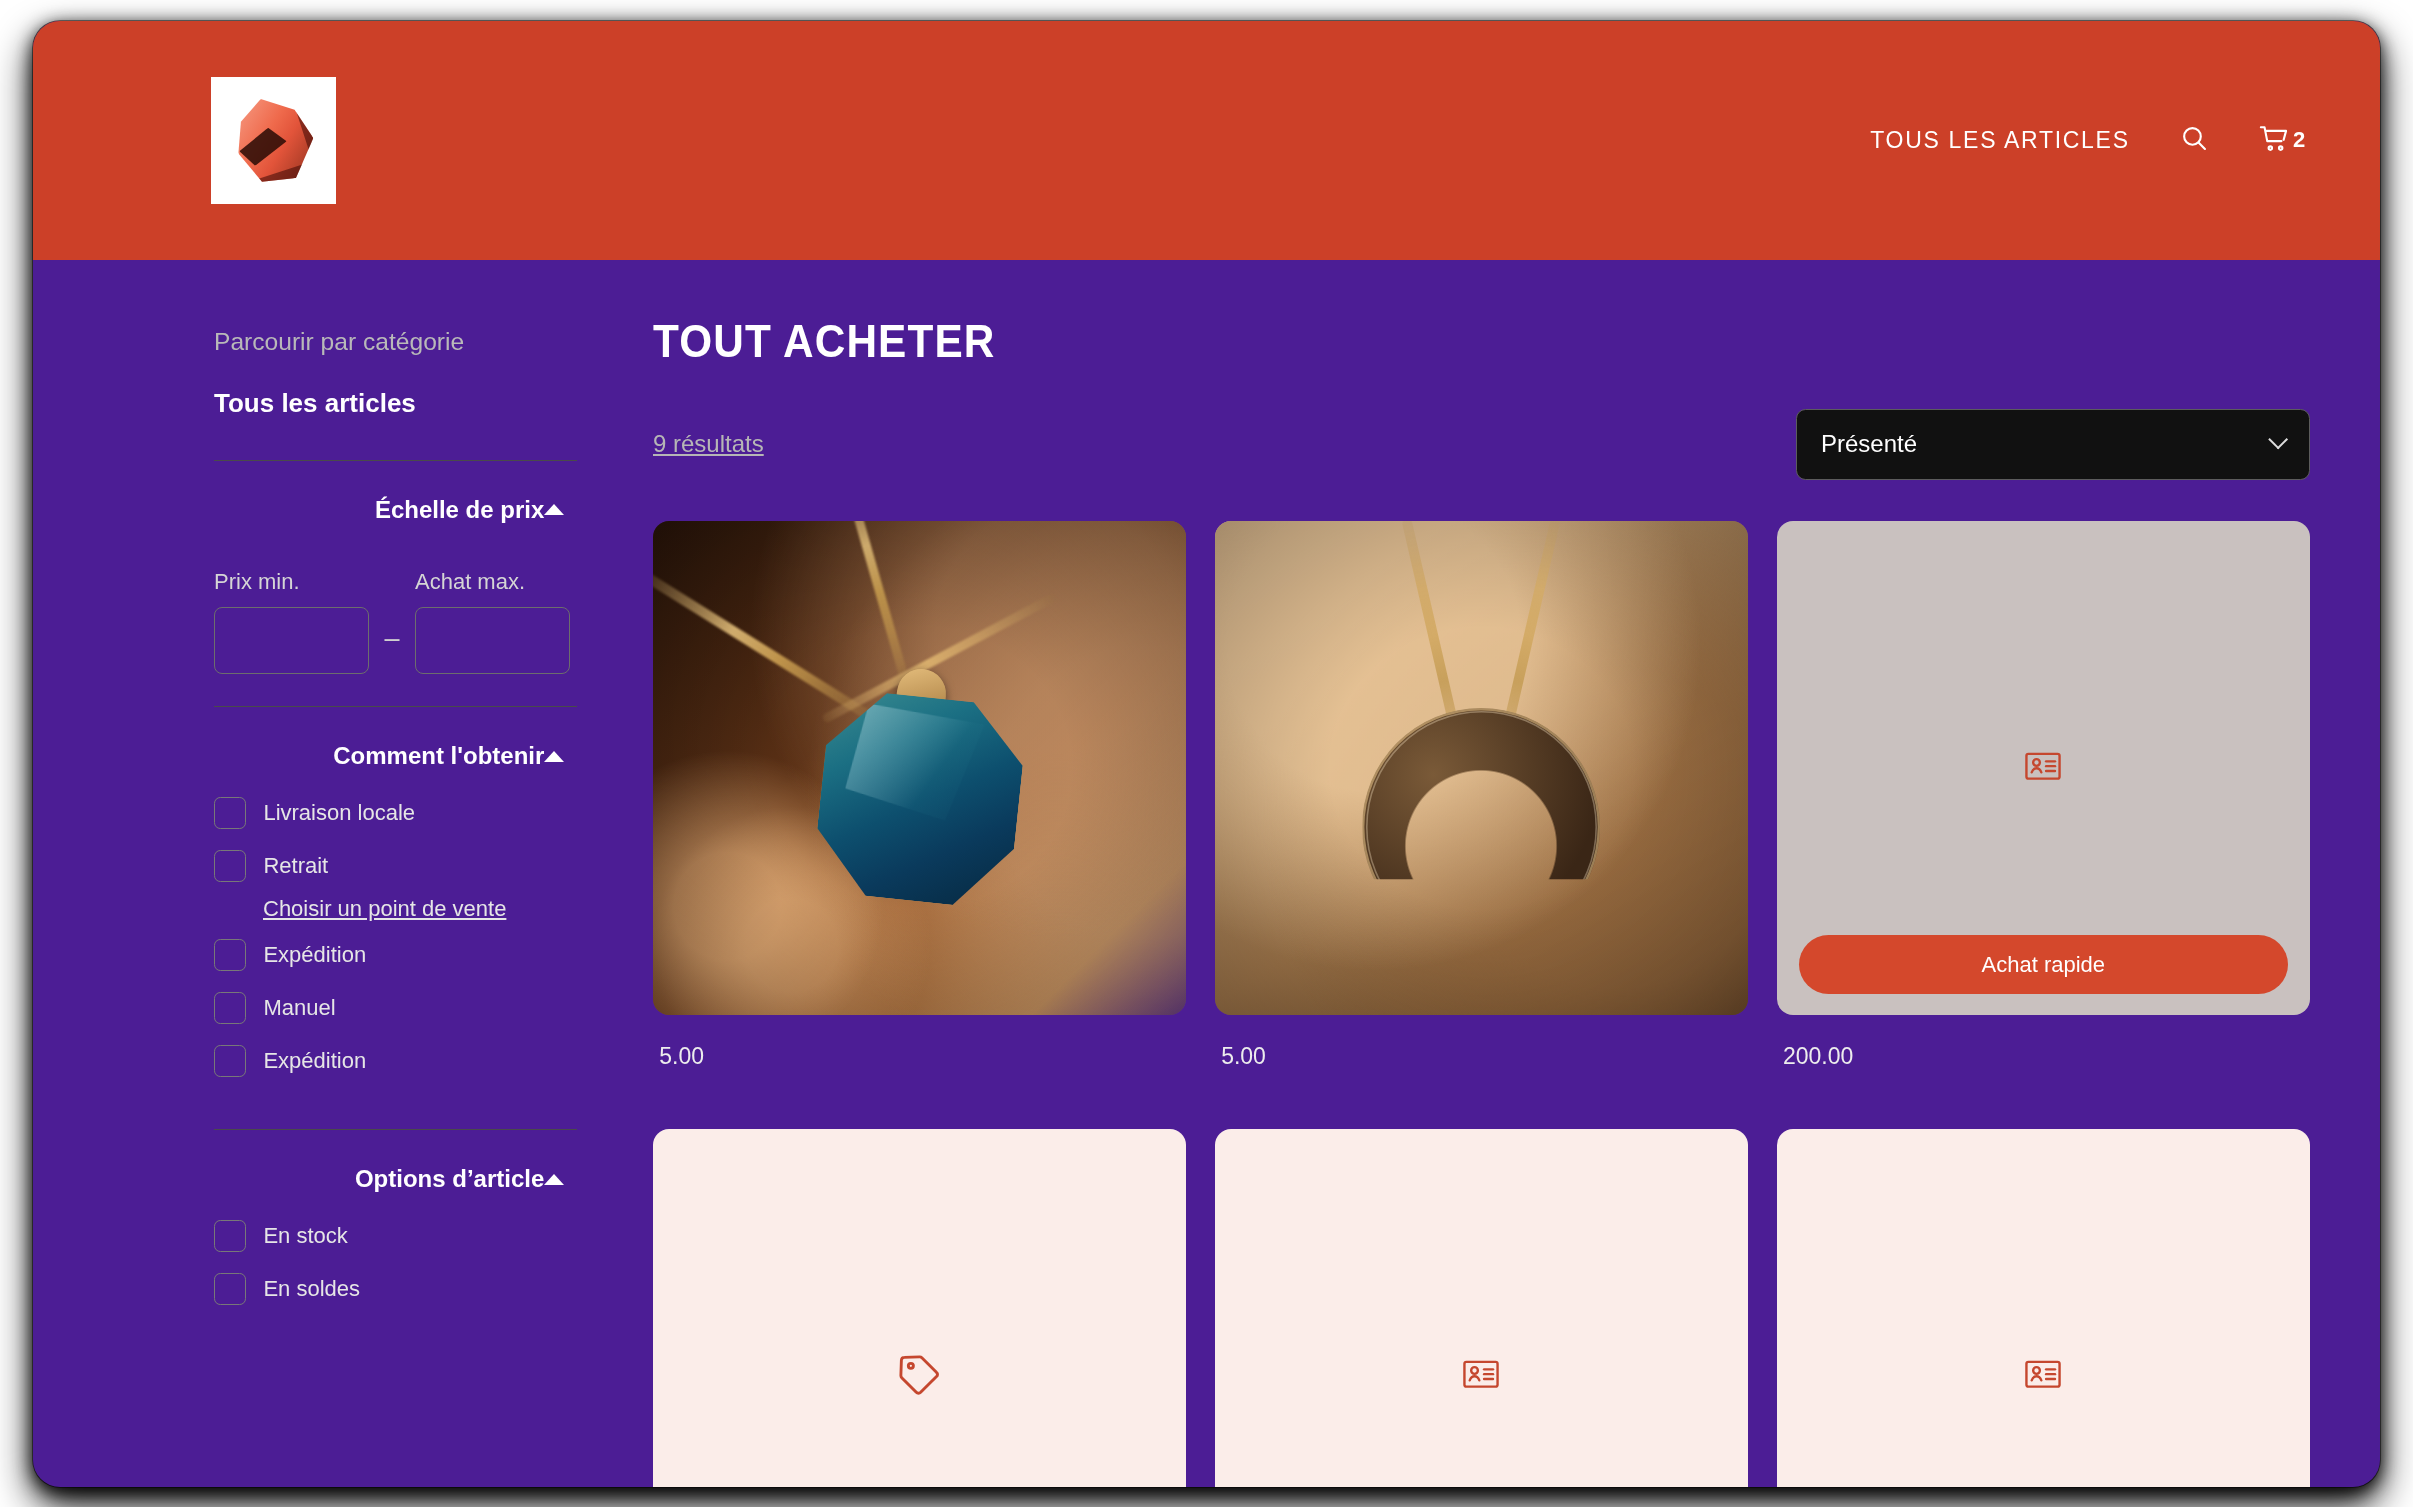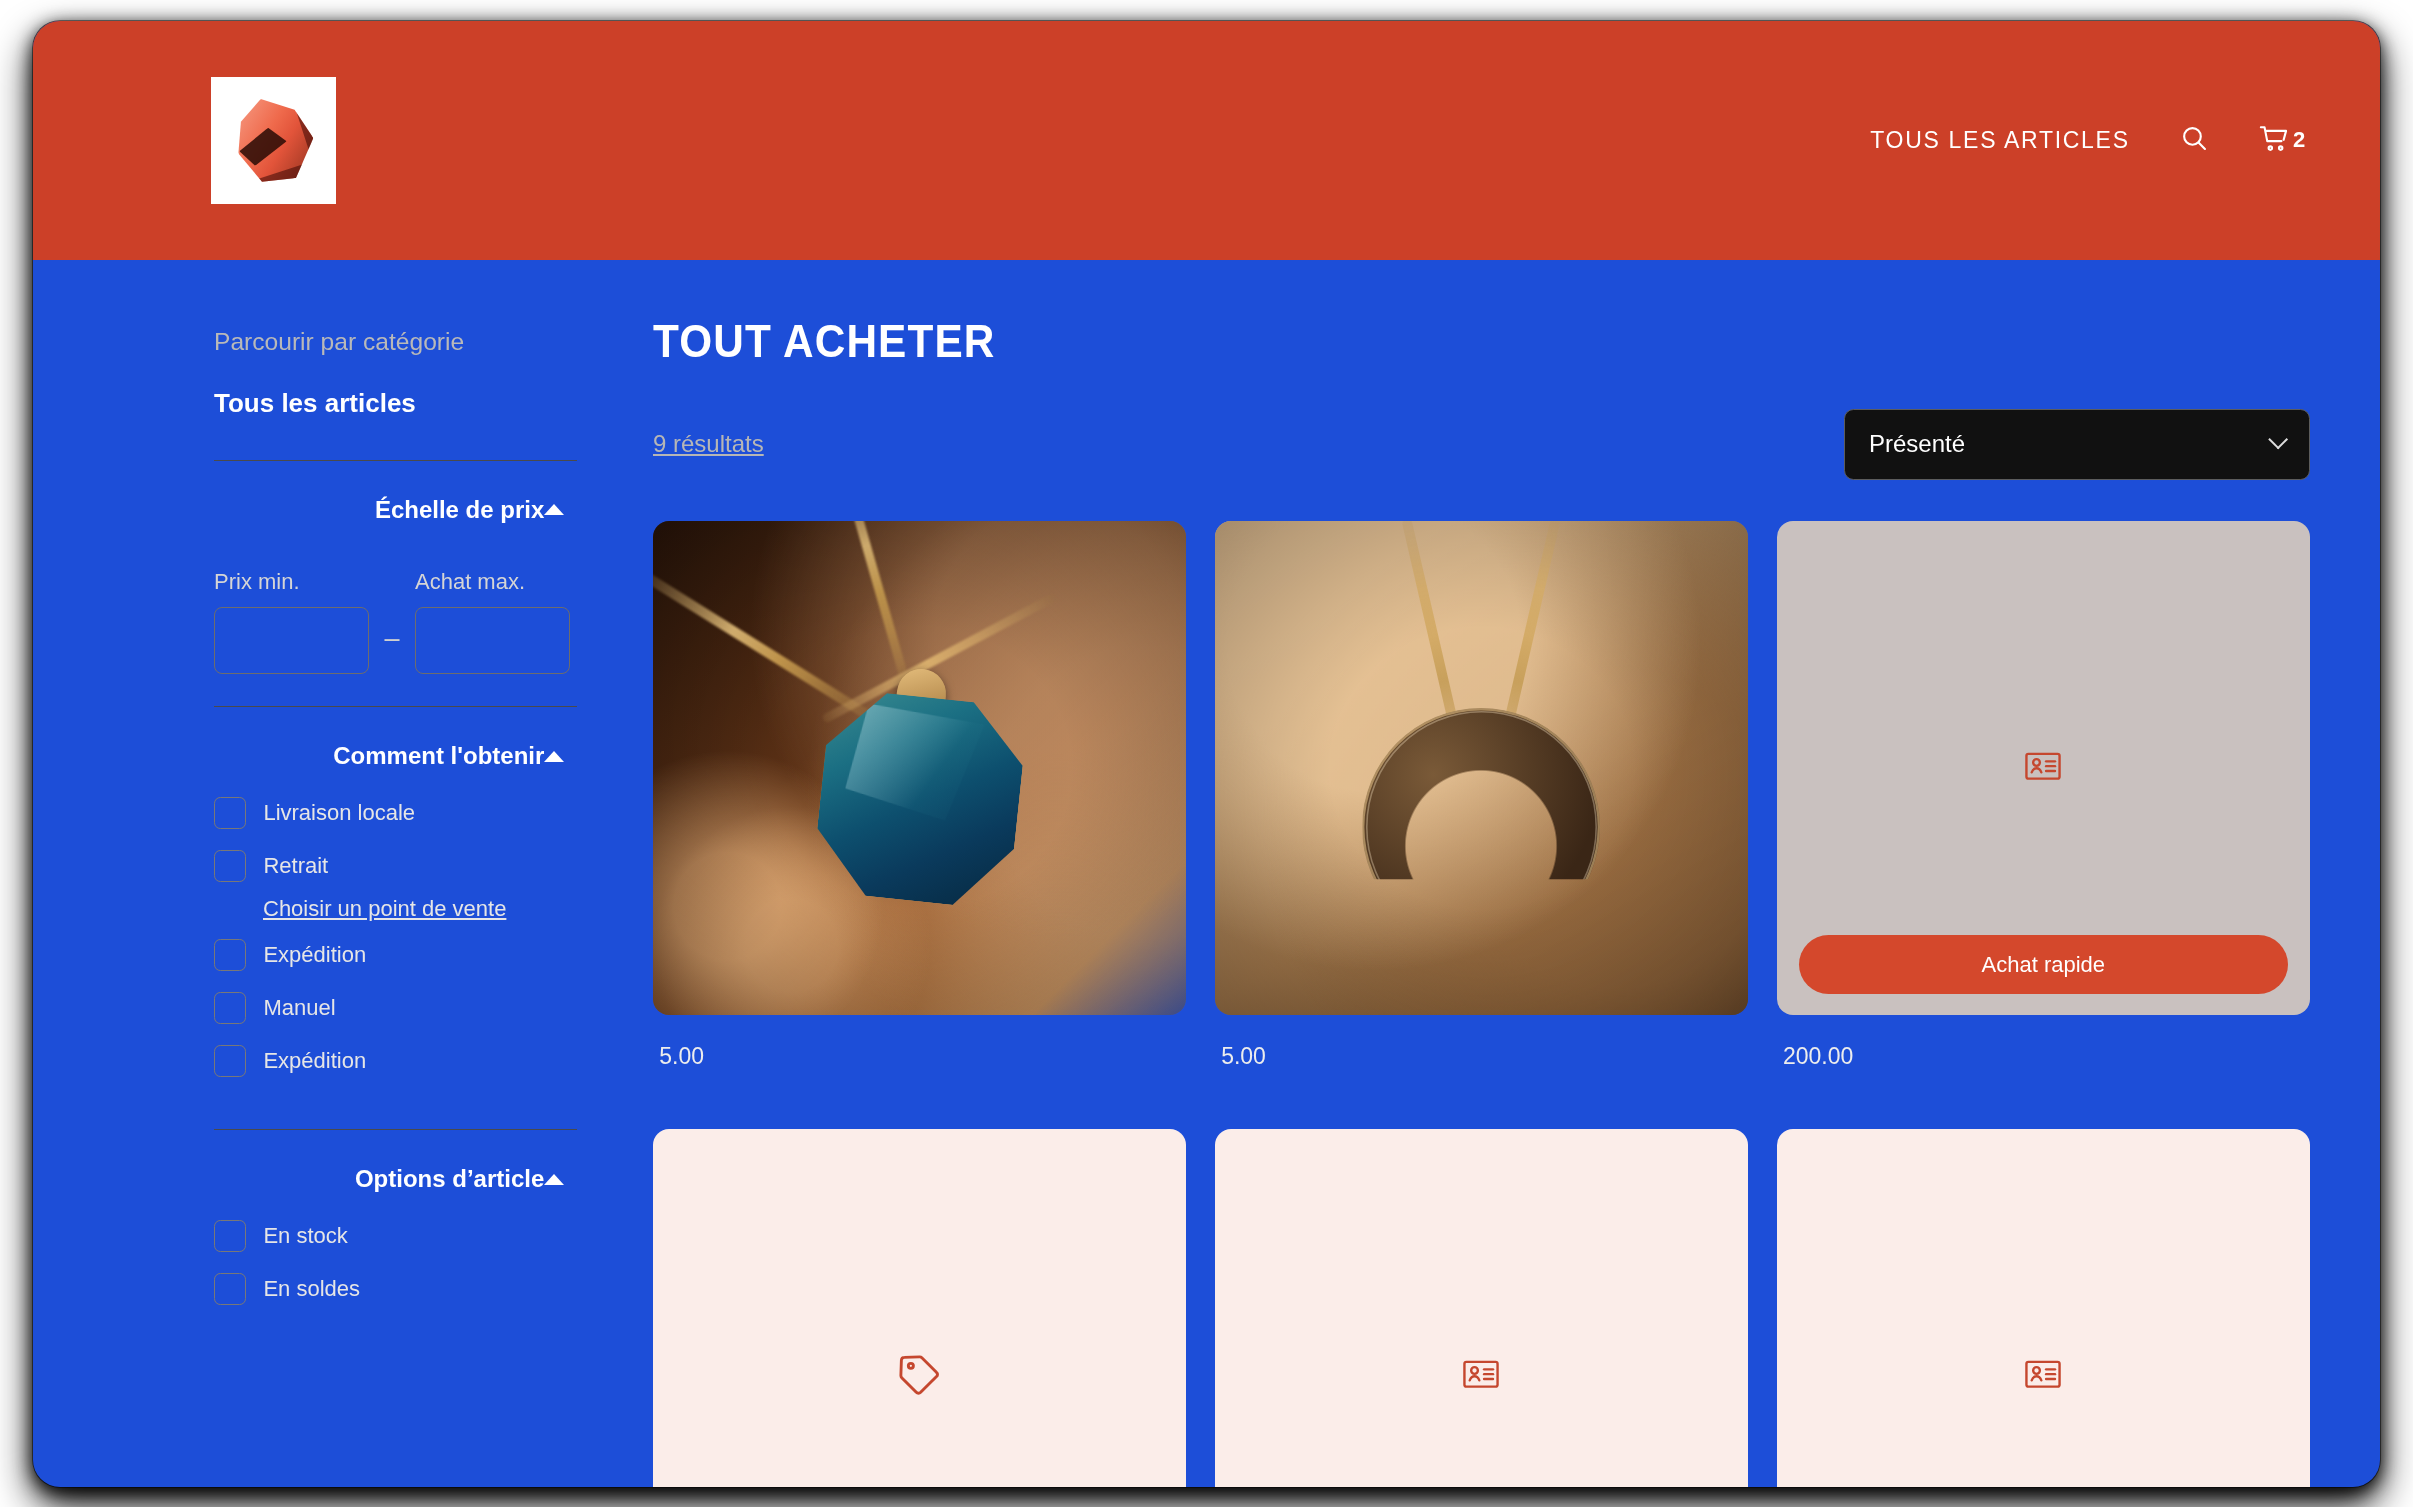--- a/index.html
+++ b/index.html
@@ -20,21 +20,21 @@
     background: #ffffff;
   }
 
   
   #page {
     position: absolute;
     left: 33px;
     top: 20.6px;
     width: 2347px;
     height: 1466px;
-    background: #1d4ed8;
+    background: #4c1d95;
     border-radius: 27px;
     overflow: hidden;
     box-shadow: 0 17.4px 38px rgba(0,0,0,0.95),
                 0 4.8px 17.4px rgba(0,0,0,0.9),
                 0 0 0 0.8px rgba(0,0,0,0.6);
   }
 
   
   .site-header {
     height: 239px;
@@ -189,21 +189,21 @@
 
   .main-toolbar {
     display: flex;
     align-items: center;
     justify-content: space-between;
     margin-bottom: 41px;
   }
   .results-count { color: #b6b6b6; font-size: 24px; text-decoration: underline; }
 
   .sort-select {
-    width: 466px; height: 71px;
+    width: 514px; height: 71px;
     background: #111111;
     border: 0.8px solid #5c5c5c;
     border-radius: 9.5px;
     display: flex;
     align-items: center;
     justify-content: space-between;
     padding: 16px 24px;
     cursor: pointer;
   }
   .sort-value { color: #ffffff; font-size: 24px; }

